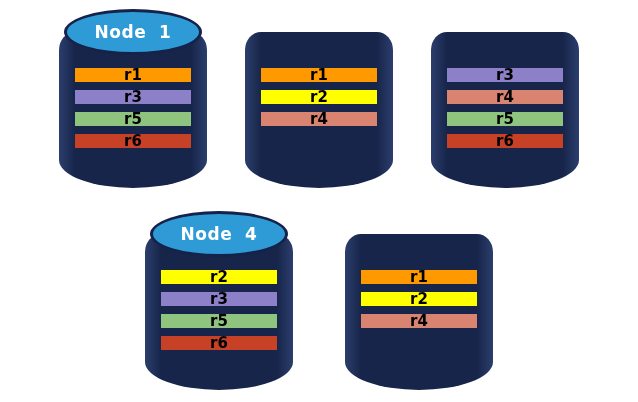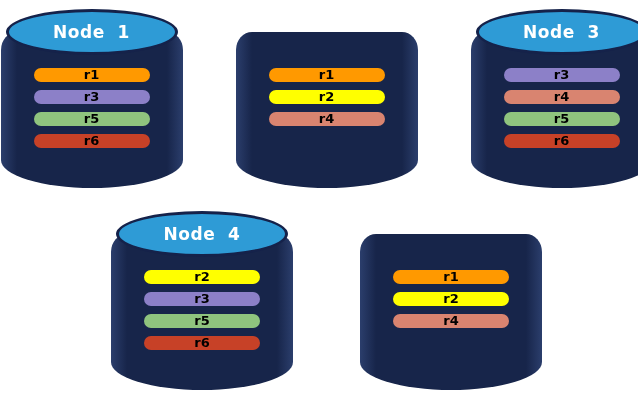--- a/index.html
+++ b/index.html
@@ -17,24 +17,23 @@
   }
   .row {
     display: flex;
     justify-content: center;
   }
   .row-top  { gap: 38px; padding-top: 8px; }
   .row-bottom { gap: 52px; margin-top: 22px; align-items: center; }
 
   .cylinder {
     position: relative;
-    width: 182px;
+    width: 148px;
     height: 180px;
     flex: 0 0 auto;
-    margin-left: 15px;
   }
   .cyl-body {
     position: absolute;
     left: 0; right: 0;
     top: 24px; bottom: 0;
     background: linear-gradient(90deg,
       #2b3e6c 0px, #17254A 16px,
       #17254A calc(100% - 16px), #2b3e6c 100%);
     border-radius: 16px 16px 50% 50% / 18px 18px 28px 28px;
   }
@@ -64,24 +63,24 @@
     left: 50%;
     transform: translateX(-50%);
     width: 116px;
     display: flex;
     flex-direction: column;
     gap: 8px;
     z-index: 3;
   }
   .bar {
     height: 14px;
-    border-radius: 7px;
+    border-radius: 0;
     color: #000000;
     font-weight: bold;
-    font-size: 13px;
+    font-size: 15px;
     line-height: 14px;
     text-align: center;
   }
 </style>
 </head>
 <body>
 
 <div class="canvas">
   <div class="row row-top">
   <div class="cylinder">
@@ -101,23 +100,20 @@
     <div class="cyl-body"></div>
     <div class="bars">
           <div class="bar" style="background: rgb(255, 153, 0);">r1</div>
           <div class="bar" style="background: rgb(255, 255, 0);">r2</div>
           <div class="bar" style="background: rgb(217, 132, 112);">r4</div>
         </div>
   </div>
 
   <div class="cylinder">
     <div class="cyl-body"></div>
-    <div class="cyl-top">
-      <span class="cyl-title">Node  3</span>
-    </div>
     <div class="bars">
           <div class="bar" style="background: rgb(140, 128, 200);">r3</div>
           <div class="bar" style="background: rgb(217, 132, 112);">r4</div>
           <div class="bar" style="background: rgb(143, 196, 126);">r5</div>
           <div class="bar" style="background: rgb(199, 65, 39);">r6</div>
         </div>
   </div>
 </div>
   <div class="row row-bottom">
   <div class="cylinder">

